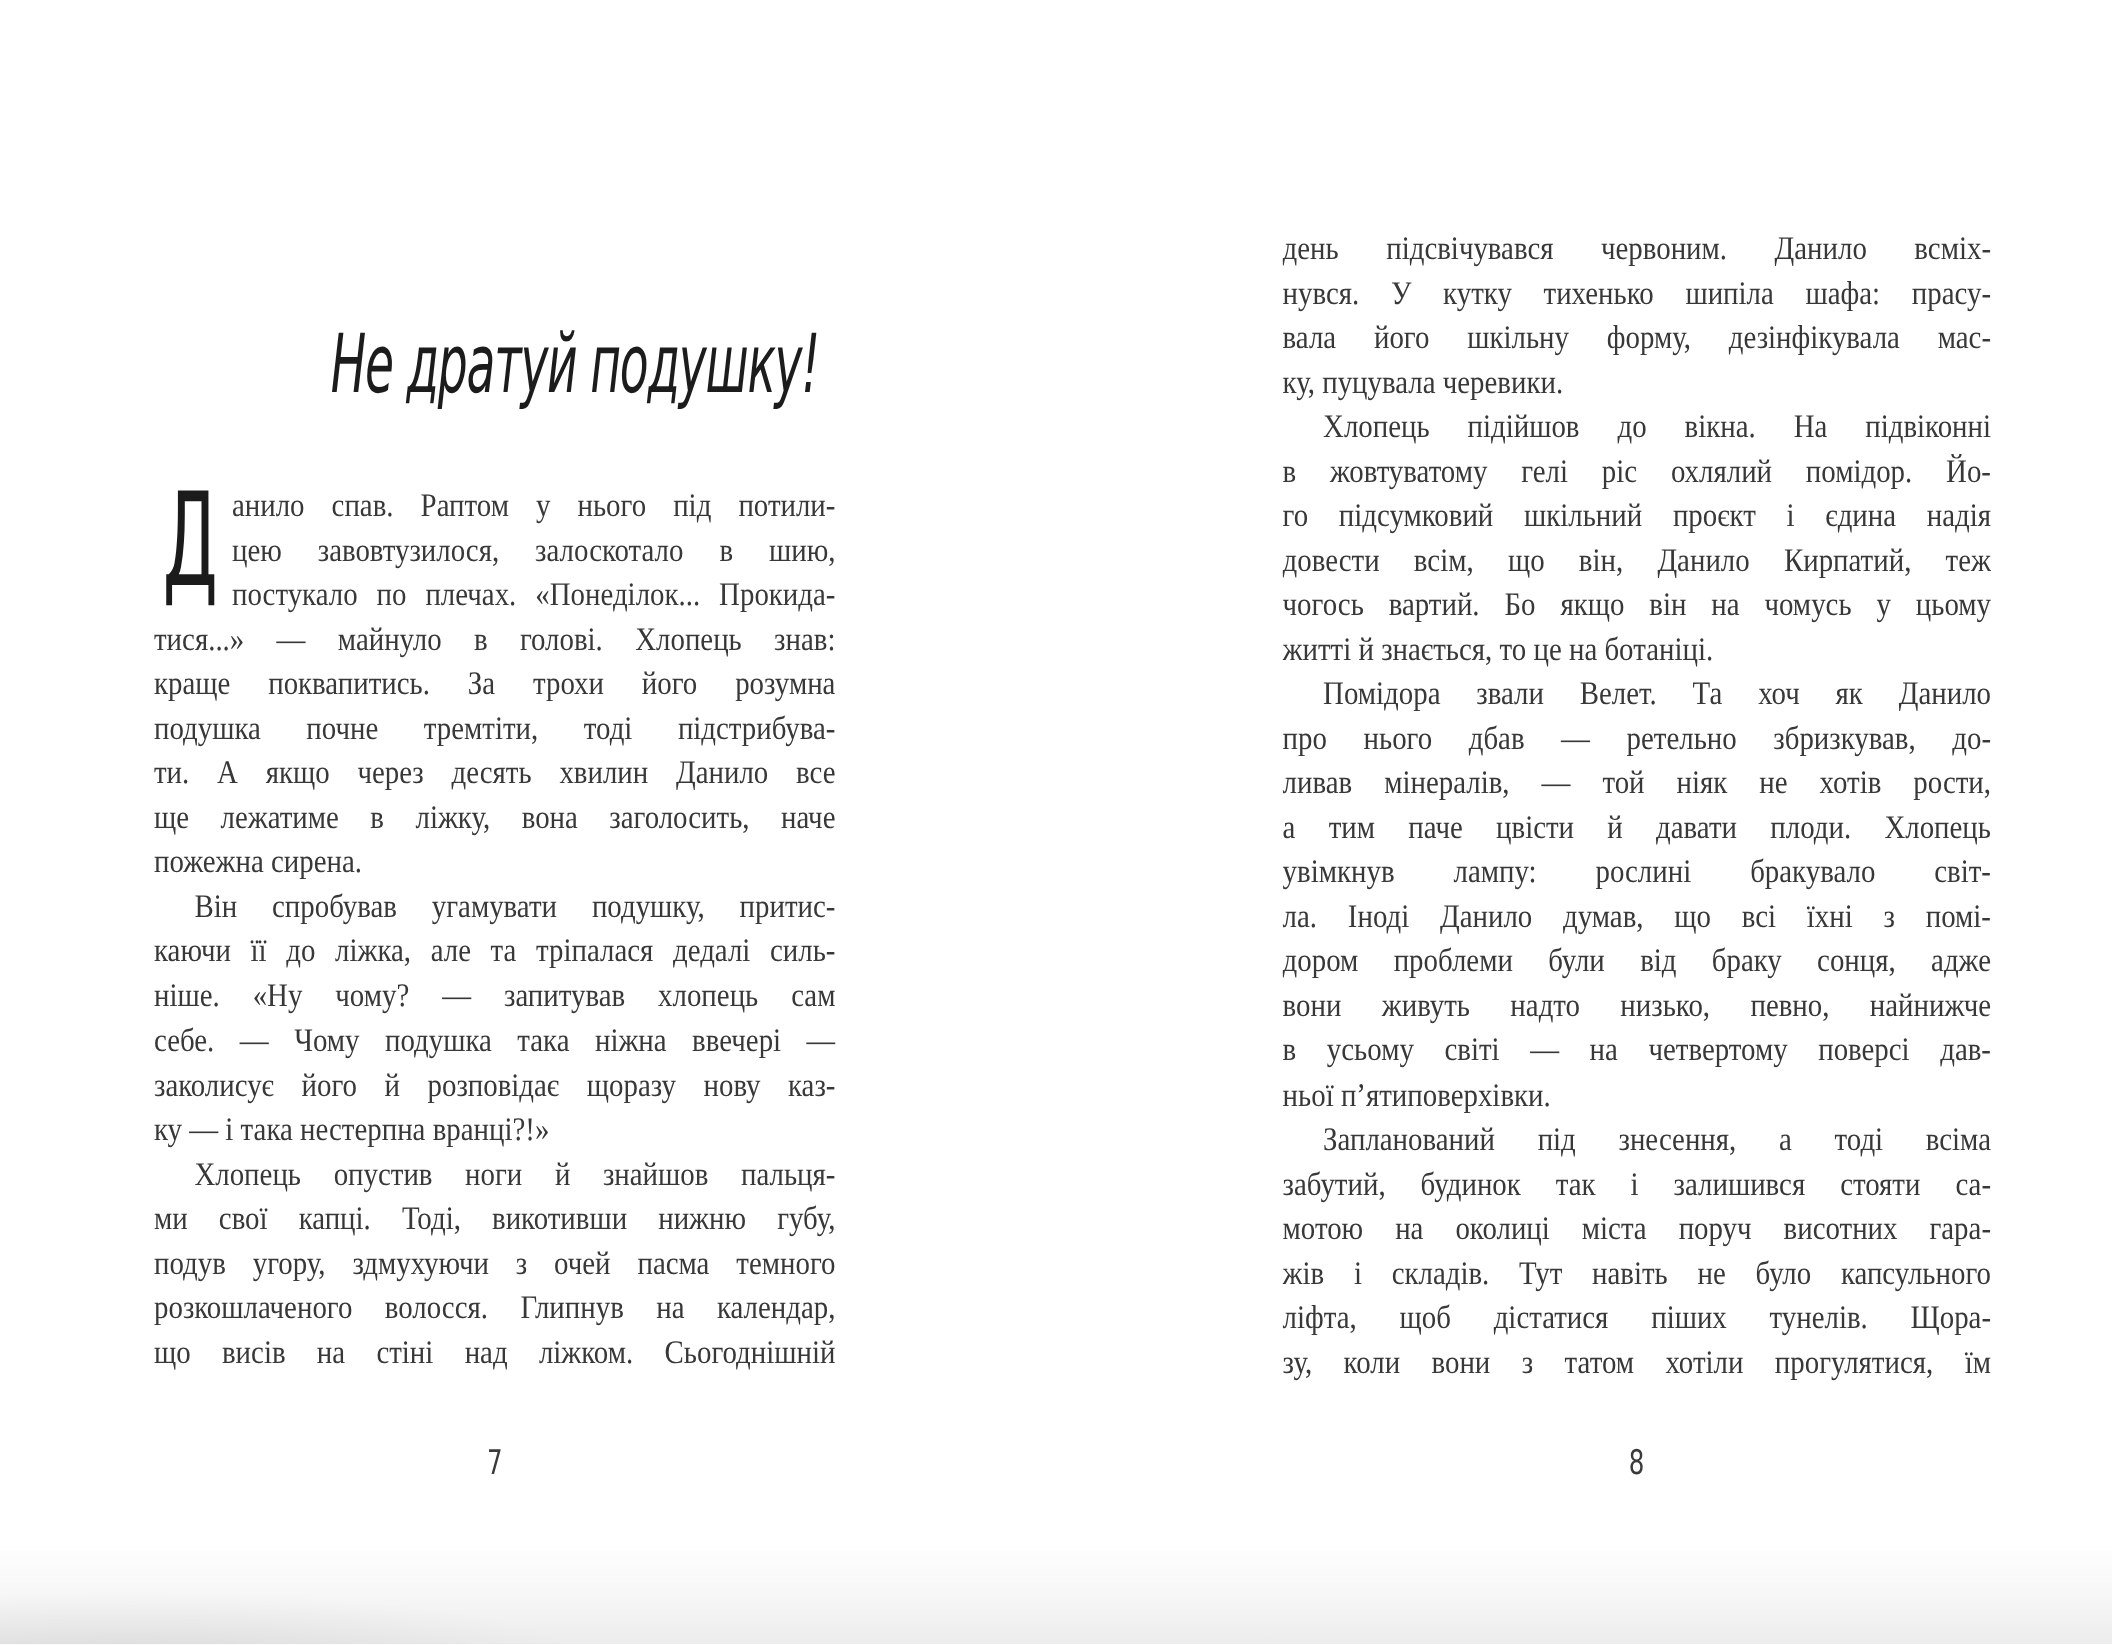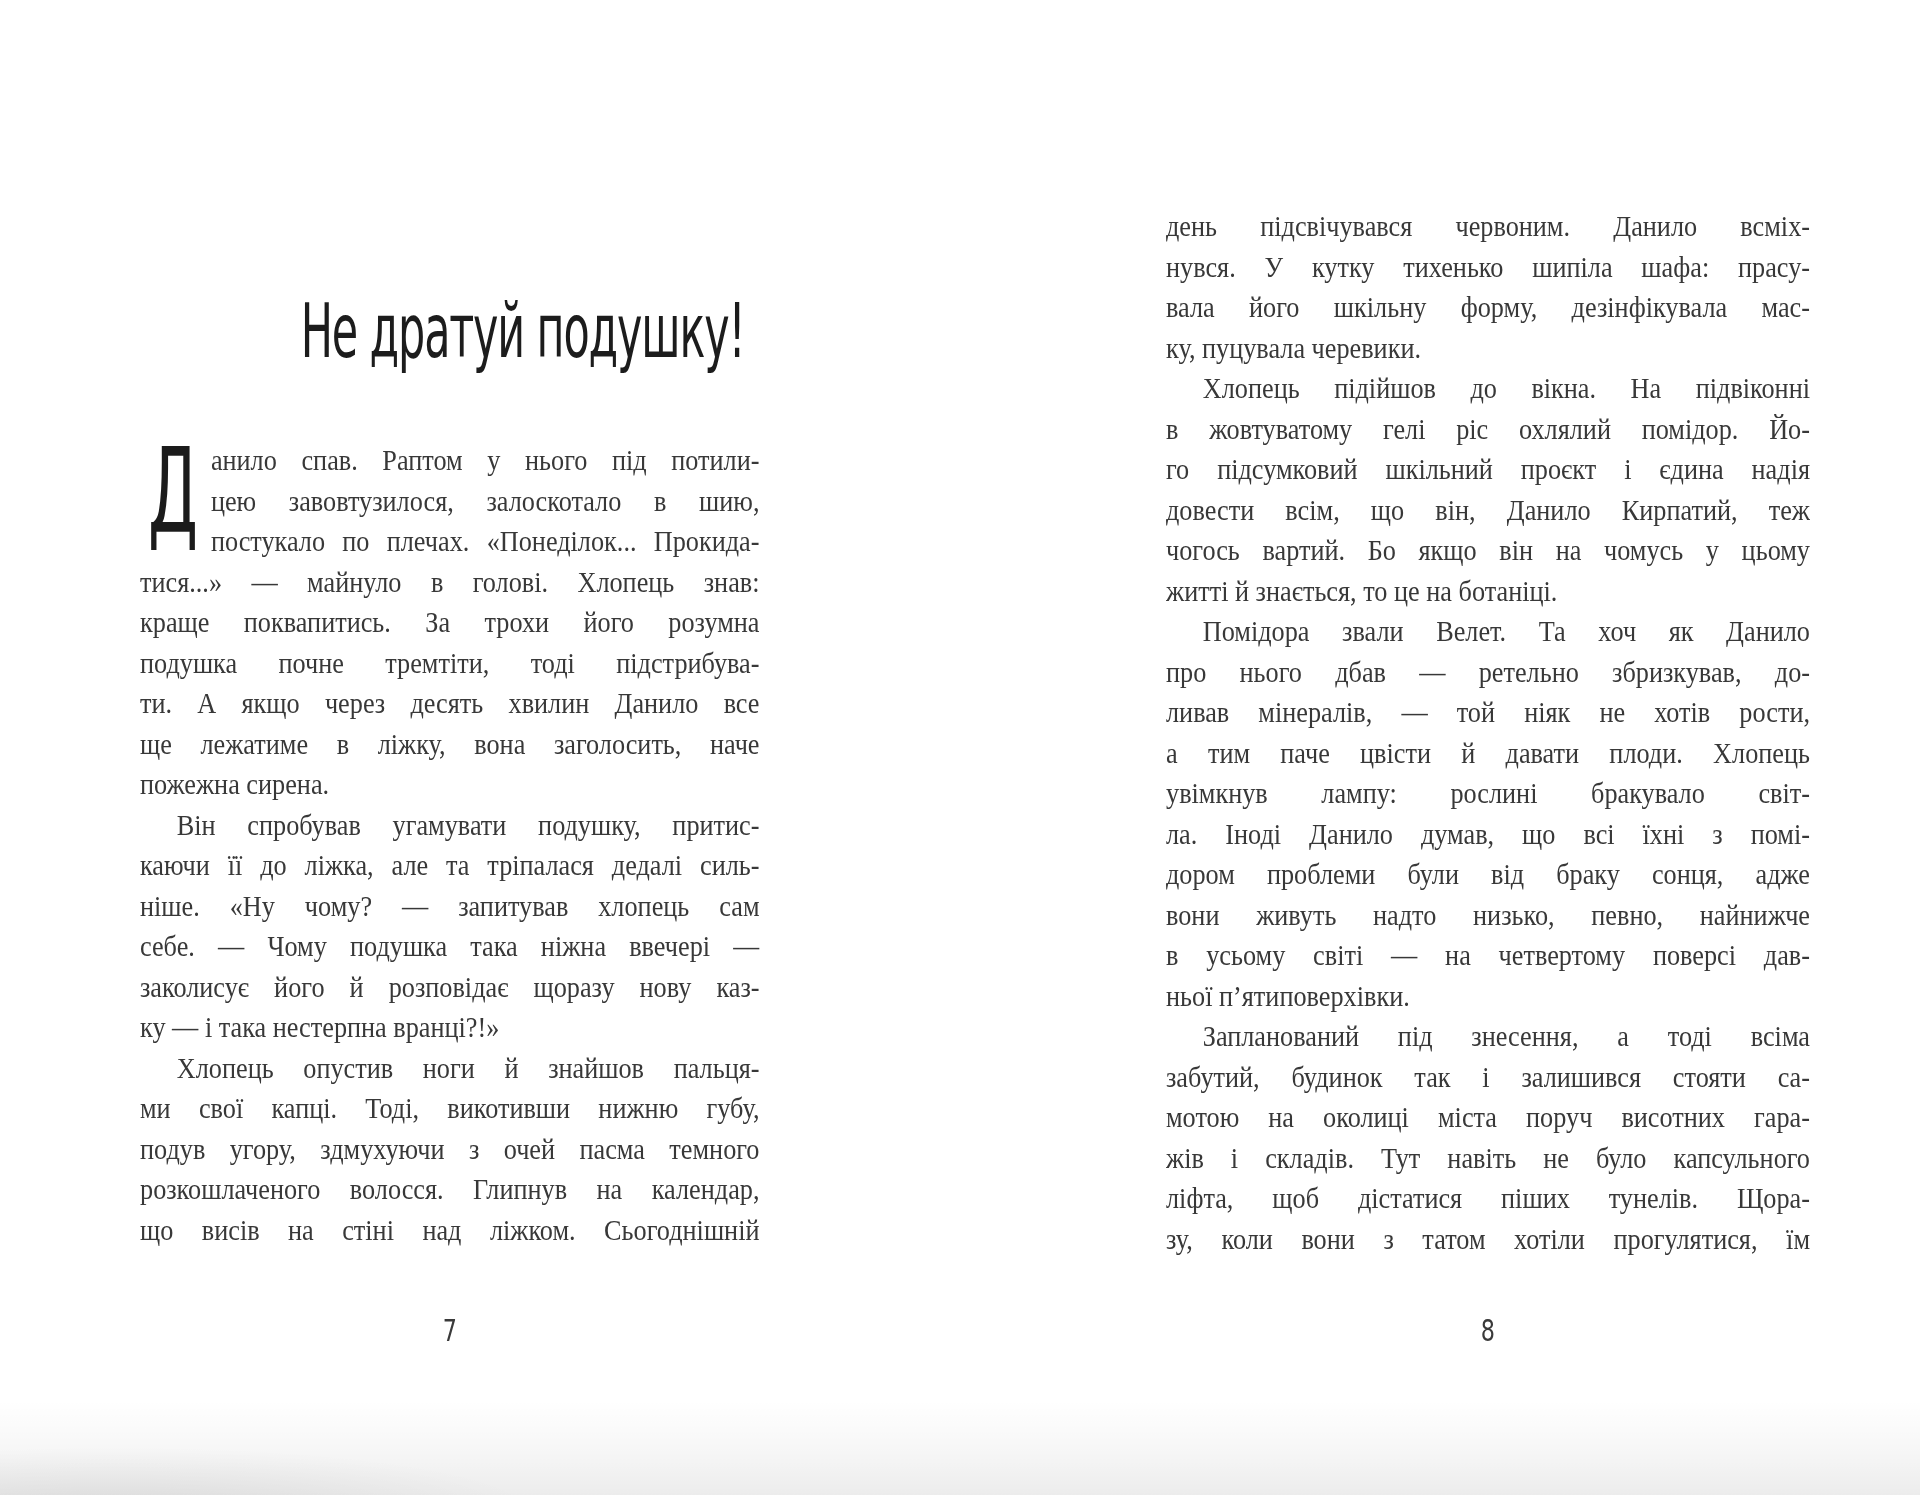--- a/index.html
+++ b/index.html
@@ -16,20 +16,21 @@
     font-family: "Liberation Serif", serif;
   }
 
   
   .chapter-title-wrap {
     position: absolute;
     left: 140px;
     top: 288px;
     width: 620px;
     text-align: center;
+    font-style: italic;
   }
   .chapter-title {
     display: inline-block;
     font-family: "DejaVu Sans", sans-serif;
     font-size: 74px;
     font-weight: 400;
     color: #1c1c1c;
     letter-spacing: -2px;
     transform: scaleX(0.58);
     transform-origin: 50% 50%;

